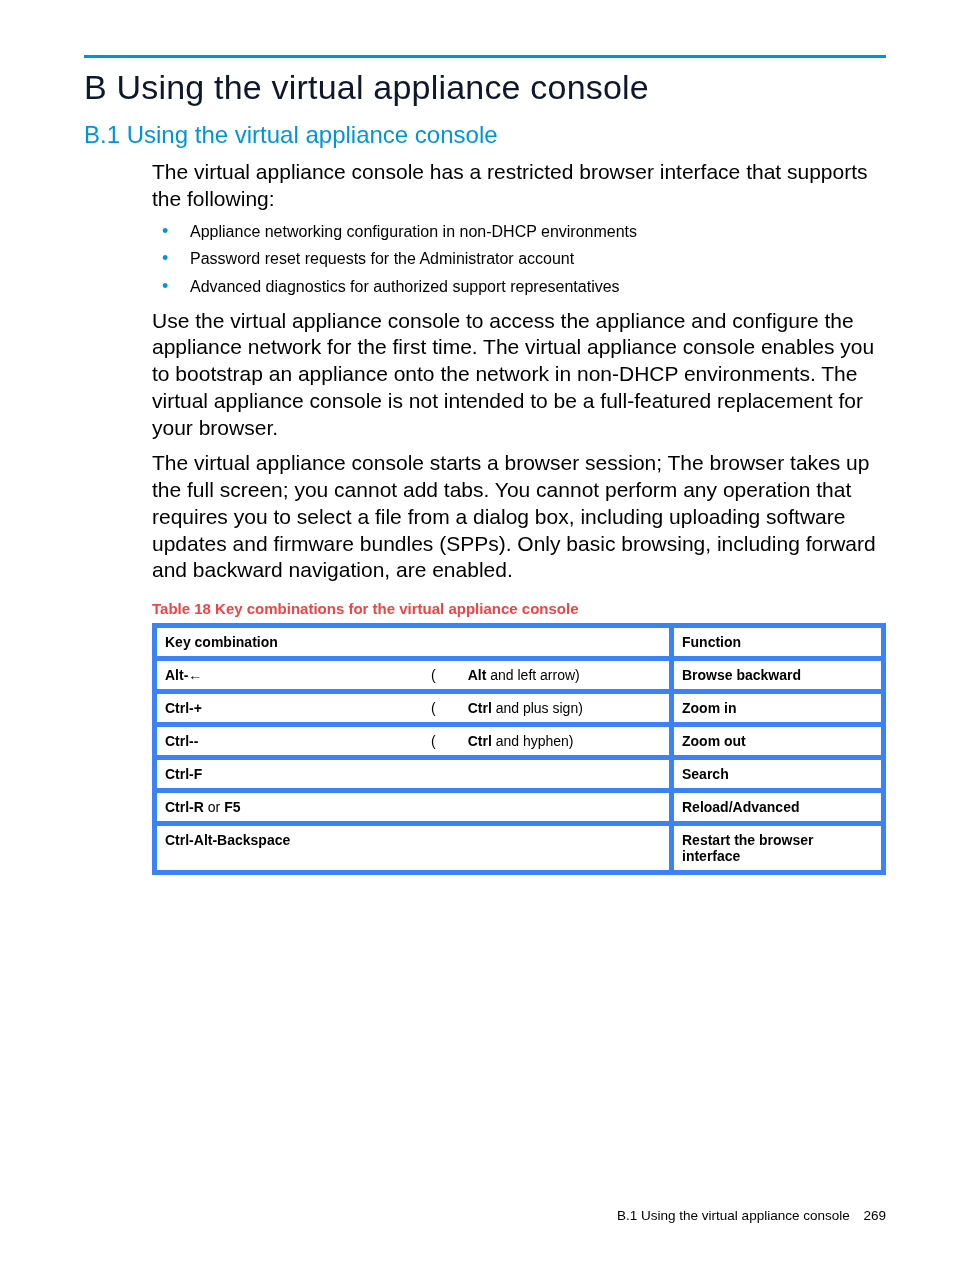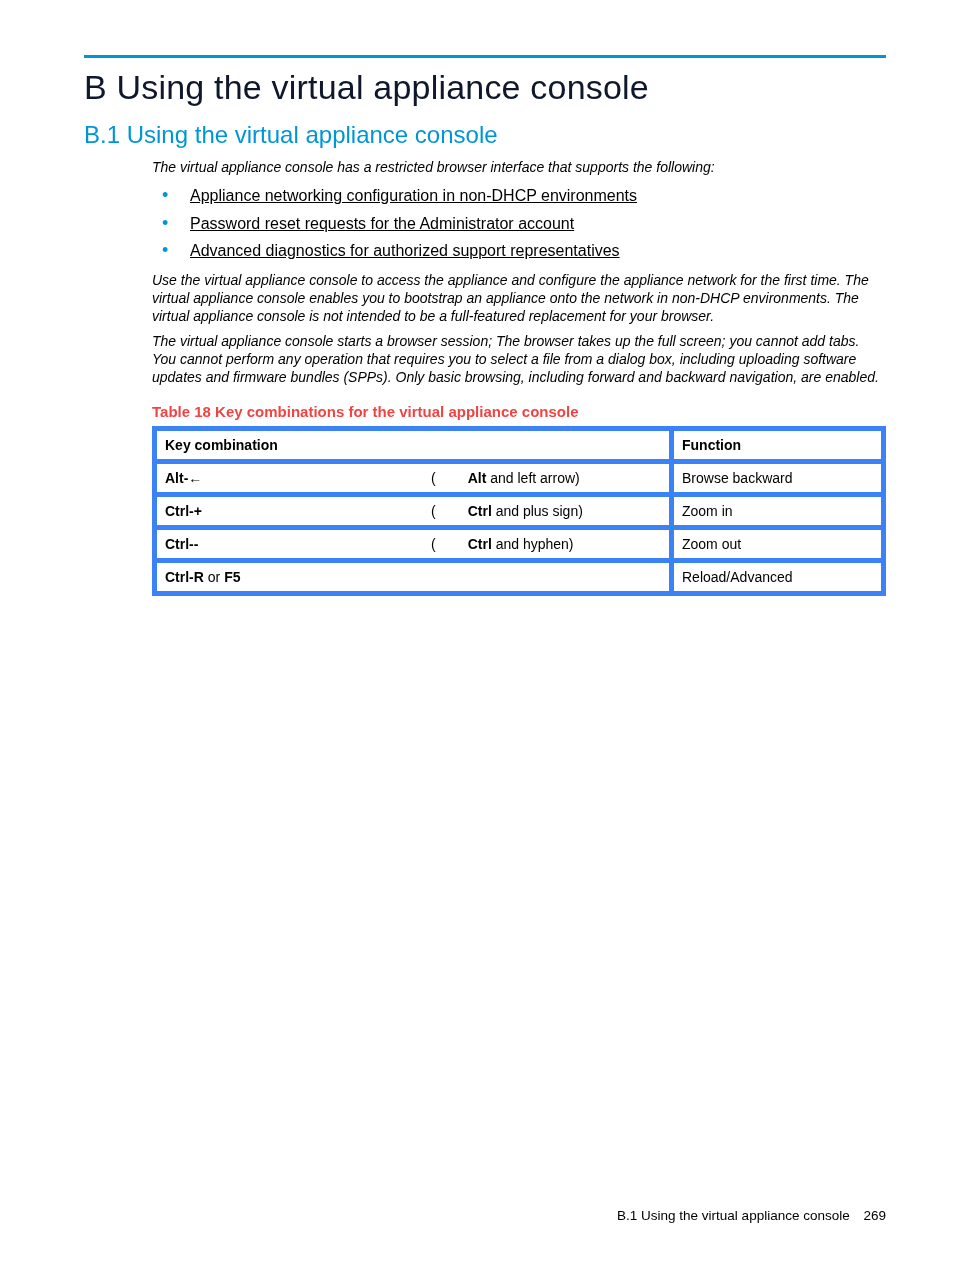--- a/index.html
+++ b/index.html
@@ -35,38 +35,36 @@
     font-size: 24px;
     font-weight: 400;
     color: #0096d6;
     margin: 0 0 10px 0;
     font-stretch: condensed;
   }
   .body-block {
     margin-left: 68px;
   }
   p.body {
-    font-size: 14px;
+    font-size: 21px;
     line-height: 1.28;
     margin: 0 0 8px 0;
     font-weight: 400;
-    font-style: italic;
   }
   ul.bullets {
     list-style: none;
     padding: 0;
     margin: 6px 0 10px 0;
   }
   ul.bullets li {
     font-size: 16px;
     line-height: 1.35;
     padding-left: 38px;
     position: relative;
     margin-bottom: 6px;
-    text-decoration: underline;
   }
   ul.bullets li::before {
     content: "•";
     color: #0096d6;
     position: absolute;
     left: 10px;
     top: 0;
     font-size: 18px;
     line-height: 1.2;
   }
@@ -100,20 +98,21 @@
     width: 230px;
     border-left: none;
     font-weight: 400;
   }
   table.keycombo td.col2 b {
     font-weight: 700;
     margin-left: 32px;
   }
   table.keycombo td.col3 {
     width: auto;
+    font-weight: bold;
   }
   table.keycombo th.h1 {
     border-right: none;
   }
   table.keycombo th.h2 {
     border-left: none;
   }
   .footer {
     position: absolute;
     bottom: 48px;
@@ -166,23 +165,33 @@
             <td class="col1">Ctrl-+</td>
             <td class="col2">(<b>Ctrl</b> and plus sign)</td>
             <td class="col3">Zoom in</td>
           </tr>
           <tr>
             <td class="col1">Ctrl--</td>
             <td class="col2">(<b>Ctrl</b> and hyphen)</td>
             <td class="col3">Zoom out</td>
           </tr>
           <tr>
+            <td class="col1">Ctrl-F</td>
+            <td class="col2"></td>
+            <td class="col3">Search</td>
+          </tr>
+          <tr>
             <td class="col1" style="font-weight: 400;"><span style="font-weight: 400;"><b>Ctrl-R</b> or <b>F5</b></span></td>
             <td class="col2"></td>
             <td class="col3">Reload/Advanced</td>
+          </tr>
+          <tr>
+            <td class="col1">Ctrl-Alt-Backspace</td>
+            <td class="col2"></td>
+            <td class="col3">Restart the browser interface</td>
           </tr>
         </tbody>
     </table>
   </div>
 
   <div class="footer">
     <span>B.1 Using the virtual appliance console</span>
     <span class="pnum">269</span>
   </div>
 </div>

